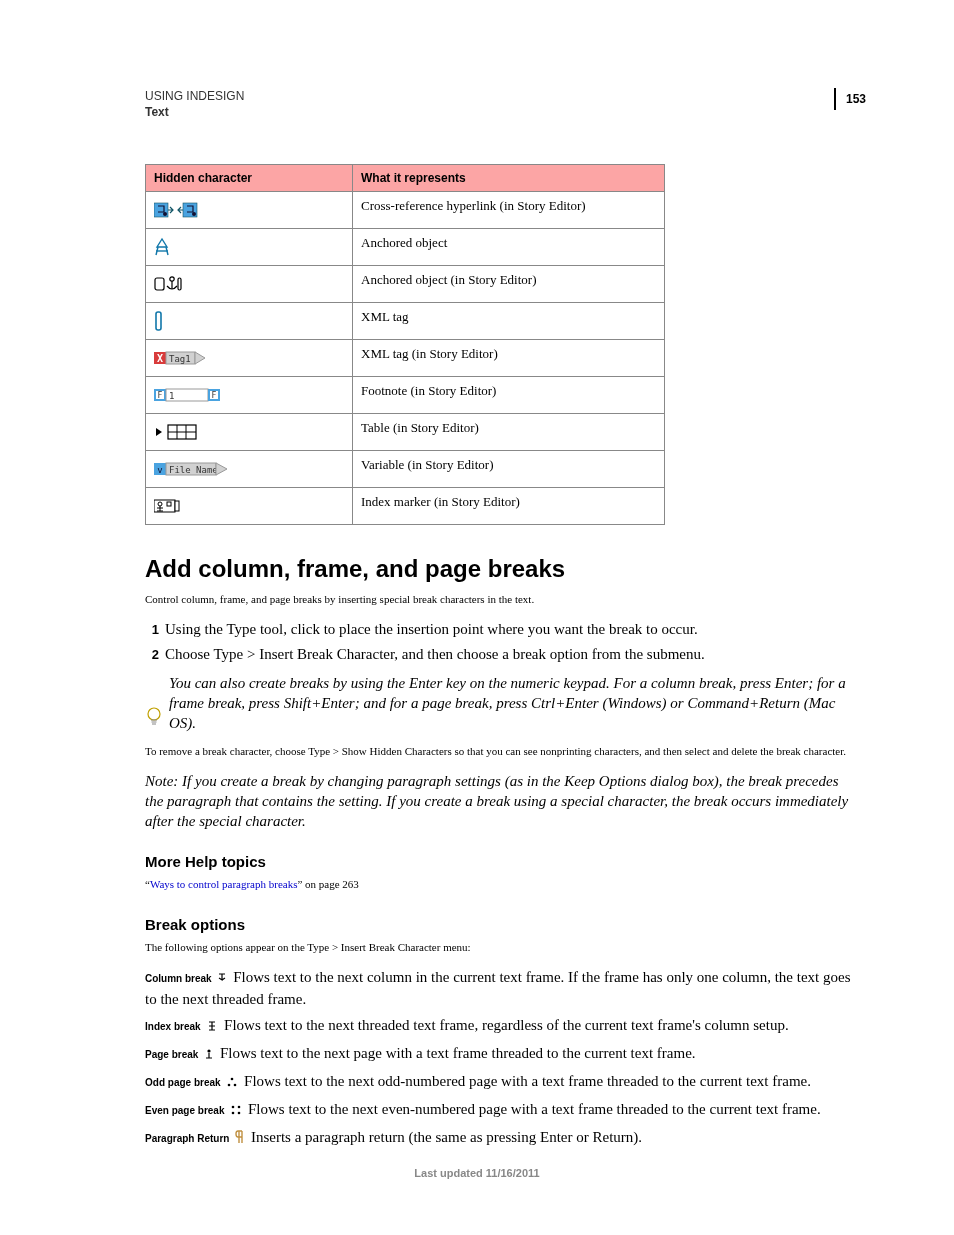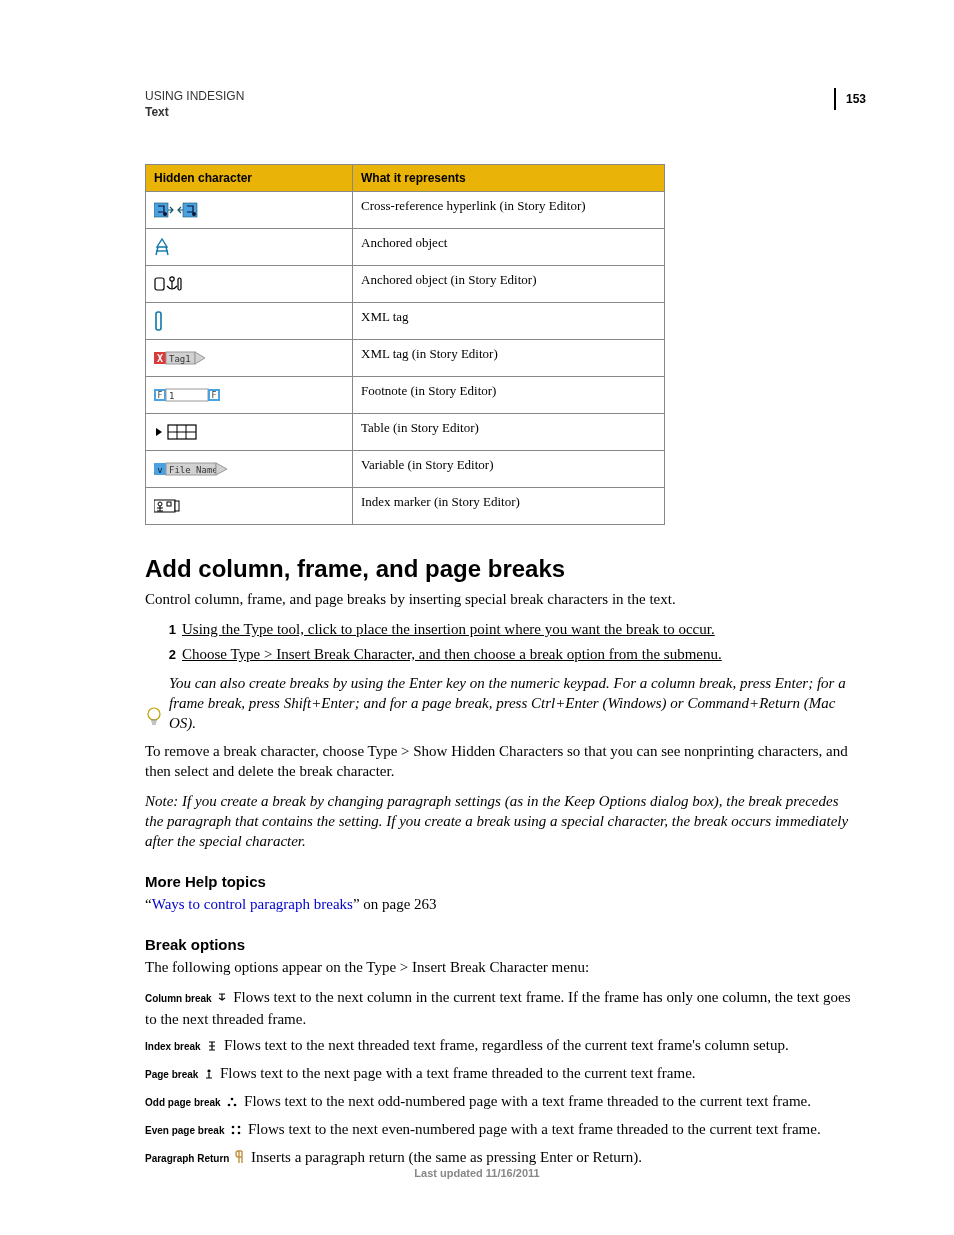--- a/index.html
+++ b/index.html
@@ -45,51 +45,50 @@
     font-size: 12px;
   }
   table.hidden-chars th, table.hidden-chars td {
     border: 1px solid #888;
     text-align: left;
     vertical-align: top;
     padding: 6px 8px;
   }
   table.hidden-chars th {
     font-weight: 700;
-    background: #eab308;
+    background: #fca5a5;
   }
   table.hidden-chars td.icon-cell {
     width: 190px;
     height: 24px;
     vertical-align: middle;
   }
   table.hidden-chars td.desc-cell {
     font-family: "Minion Pro", Georgia, serif;
     font-size: 13px;
   }
   .icon-svg {
     vertical-align: middle;
   }
   h2.section-heading {
     font-family: "Myriad Pro", Arial, sans-serif;
     font-weight: 700;
     font-size: 24px;
     margin: 30px 0 6px 0;
   }
   p.body {
-    font-size: 15px;
+    font-size: 11px;
     line-height: 20px;
     margin: 4px 0 10px 0;
   }
   ol.steps {
     list-style: none;
     padding: 0;
-    margin: 4px 0 8px 17px;
-    font-size: 15px;
-    text-decoration: underline;
+    margin: 4px 0 8px 0;
+    font-size: 15px;
   }
   ol.steps li {
     padding-left: 20px;
     text-indent: -20px;
     margin: 4px 0;
     line-height: 20px;
   }
   ol.steps li .num {
     font-family: "Myriad Pro", Arial, sans-serif;
     font-weight: 700;

